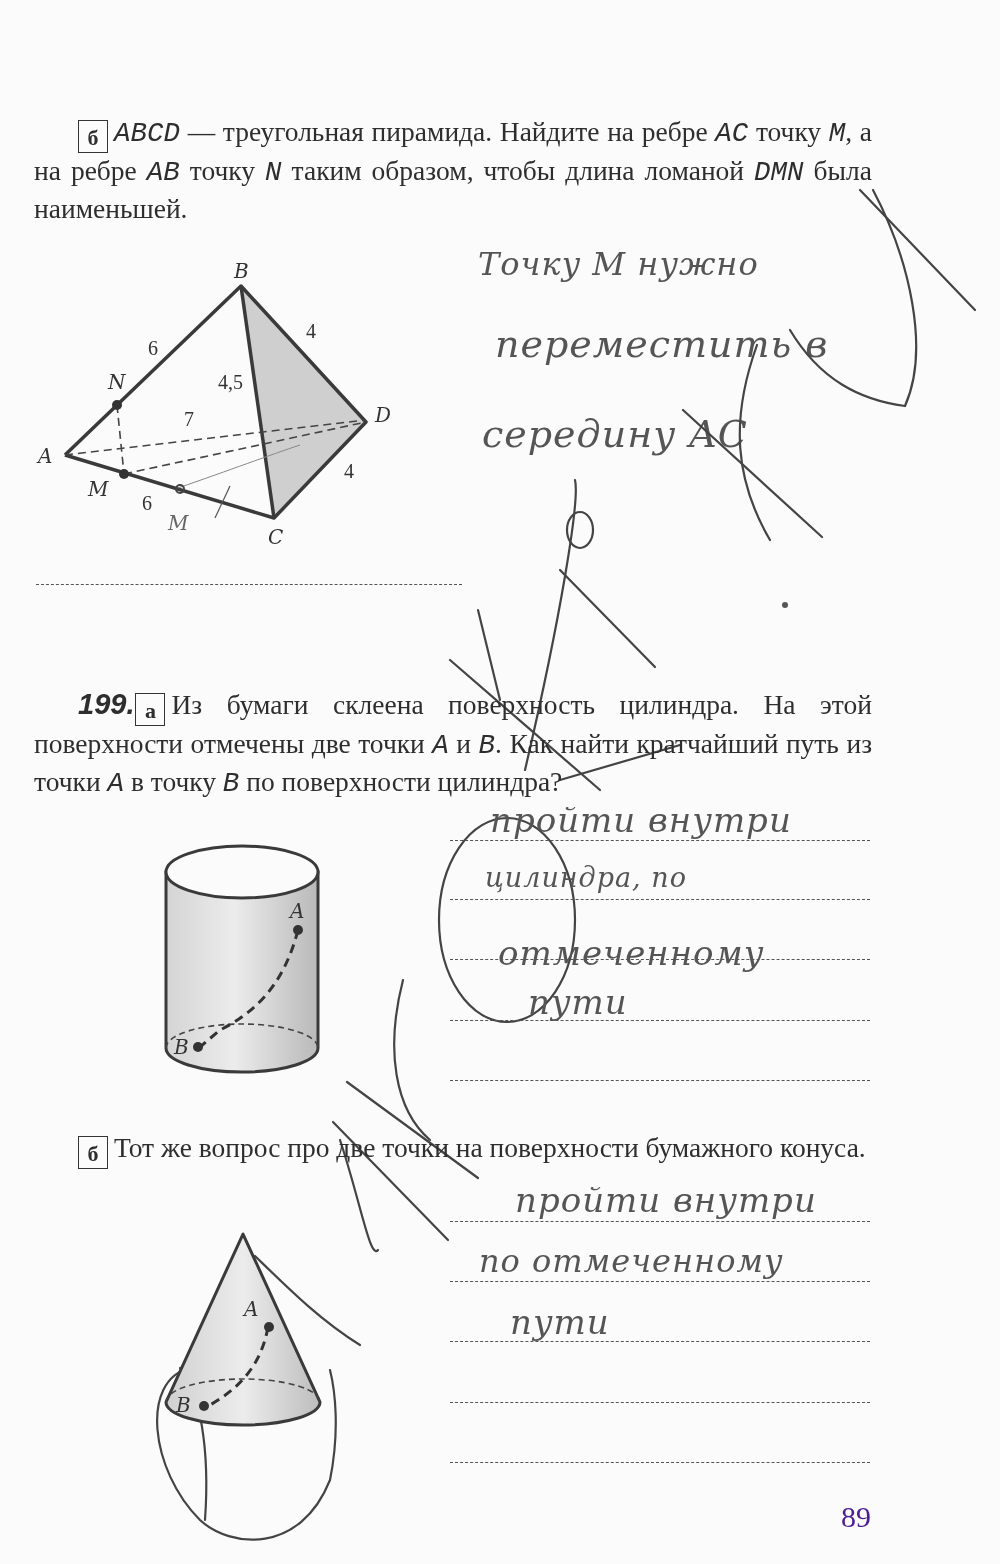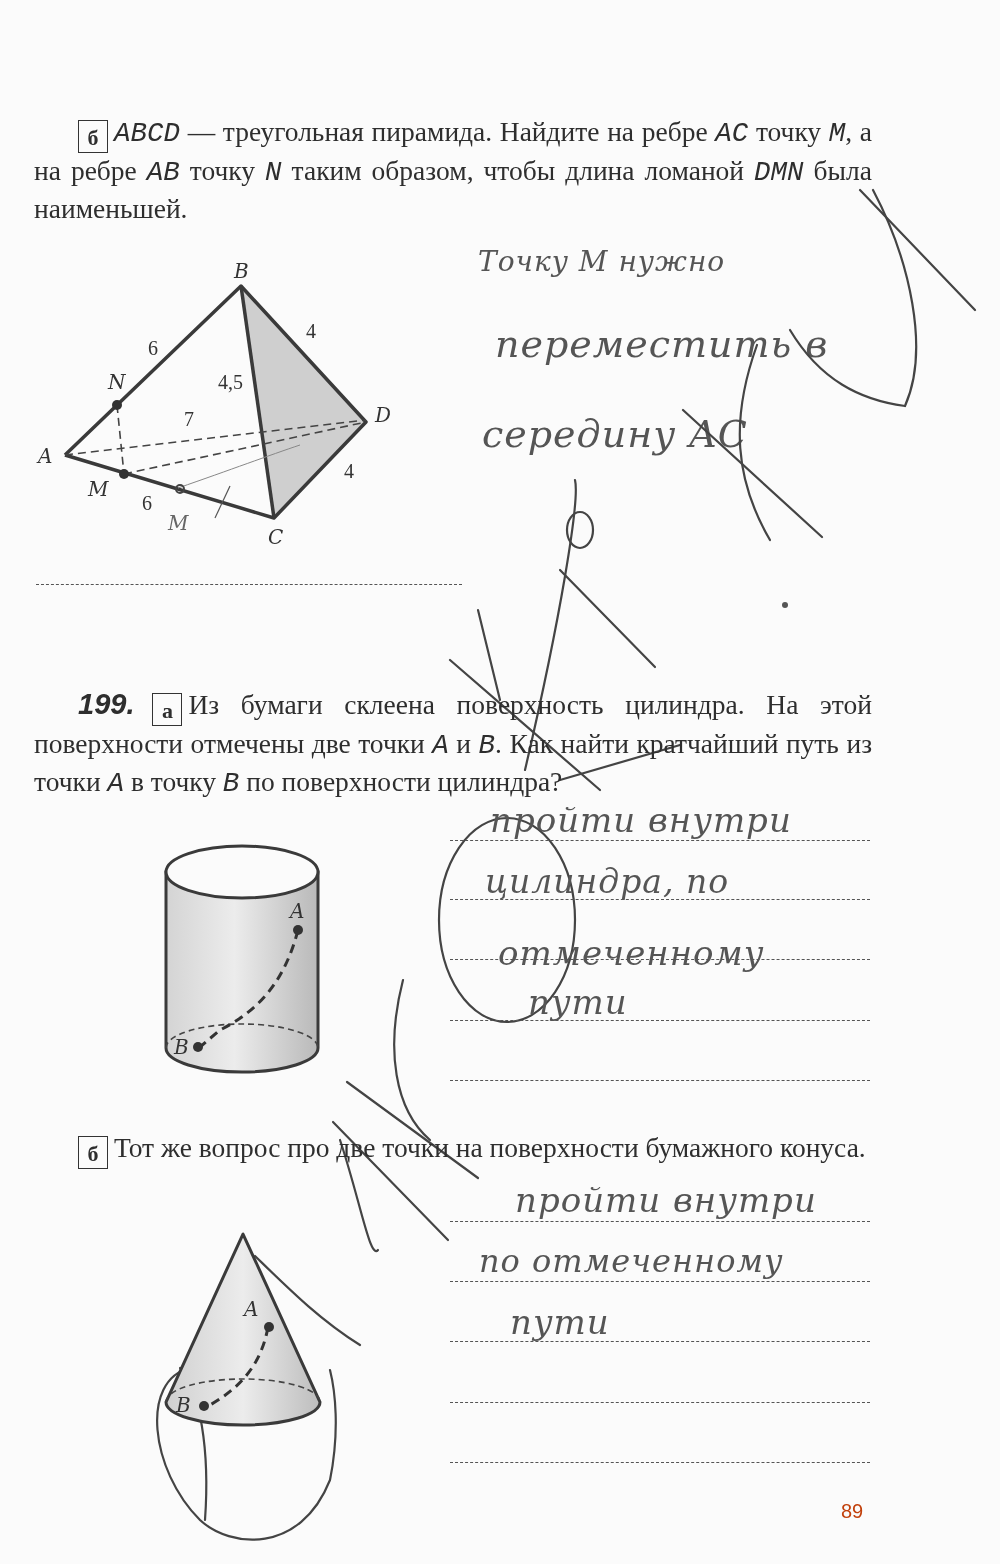--- a/index.html
+++ b/index.html
@@ -10,26 +10,26 @@
   .para {
     position: absolute; left: 34px; width: 838px;
     font-family: "Liberation Serif", "DejaVu Serif", serif;
     font-size: 27.5px; line-height: 36px; color: #2e2e2e; text-align: justify;
   }
   .boxlabel {
     display: inline-block; border: 1.6px solid #333; width: 30px; height: 33px; line-height: 33px;
     text-align: center; font-size: 22px; font-weight: bold; vertical-align: -4px; margin-right: 6px;
     box-sizing: border-box;
   }
-  .num { font-family: "Liberation Sans", "DejaVu Sans", sans-serif; font-weight: bold; font-style: italic; font-size: 29px; margin-right: 18px; }
+  .num { font-family: "Liberation Sans", "DejaVu Sans", sans-serif; font-weight: bold; font-style: italic; font-size: 29px; margin-right: 1px; }
   i.v { font-style: italic; font-family: Liberation Mono, monospace; }
   .dash-line { position: absolute; height: 0; border-top: 1.6px dashed #555; }
   .hw { position: absolute; font-family: "DejaVu Serif", serif; font-style: italic; color: #555; font-weight: normal; letter-spacing: 1px; white-space: nowrap; }
   svg { position: absolute; overflow: visible; }
-  .pagenum { position: absolute; left: 841px; top: 1500px; font-size: 20px; font-family: Liberation Sans, sans-serif; color: #c2410c; }
+  .pagenum { position: absolute; left: 841px; top: 1500px; font-size: 30px; font-family: Liberation Serif, serif; color: #4c1d95; }
 </style>
 </head>
 <body>
 
 <div class="para" style="top:114px;">
   <span style="margin-left:44px" class="boxlabel">б</span><i class="v">ABCD</i><span> — треугольная пирамида. Найдите на ребре </span><i class="v">AC</i><span> точку </span><i class="v">M</i><span>, а на ребре </span><i class="v">AB</i><span> точку </span><i class="v">N</i><span> таким образом, чтобы длина ломаной </span><i class="v">DMN</i><span> была наименьшей.</span>
 </div>
 
 <svg style="left:0;top:0" width="1000" height="1564">
   <polygon points="241,286 366,422 274,518" fill="#cfcfcf"></polygon>
@@ -61,21 +61,21 @@
     <text x="218" y="389">4,5</text>
     <text x="184" y="426">7</text>
     <text x="142" y="510">6</text>
     <text x="344" y="478">4</text>
   </g>
   <text x="168" y="530" font-family="DejaVu Serif, serif" font-style="italic" font-size="20" fill="#666">M</text>
 </svg>
 
 <div class="dash-line" style="left:36px; top:584px; width:426px;"></div>
 
-<div class="hw" style="left:478px; top:245px; font-size:28px;">Точку M нужно</div>
+<div class="hw" style="left:478px; top:245px; font-size:32px;">Точку M нужно</div>
 <div class="hw" style="left:495px; top:322px; font-size:38px;">переместить в</div>
 <div class="hw" style="left:482px; top:412px; font-size:38px;">середину AC</div>
 
 <svg style="left:0;top:0" width="1000" height="1564">
   <g stroke="#444" stroke-width="2.2" fill="none" stroke-linecap="round">
     <path d="M860,190 L975,310"></path>
     <path d="M873,190 C910,260 930,350 905,406"></path>
     <path d="M790,330 C820,380 860,400 905,406"></path>
     <path d="M757,345 C730,420 735,480 770,540"></path>
     <path d="M683,410 L822,537"></path>
@@ -119,21 +119,21 @@
   <text x="174" y="1054" font-family="DejaVu Serif, serif" font-style="italic" font-size="20" fill="#333">B</text>
 </svg>
 
 <div class="dash-line" style="left:450px; top:840px; width:420px;"></div>
 <div class="dash-line" style="left:450px; top:899px; width:420px;"></div>
 <div class="dash-line" style="left:450px; top:959px; width:420px;"></div>
 <div class="dash-line" style="left:450px; top:1020px; width:420px;"></div>
 <div class="dash-line" style="left:450px; top:1080px; width:420px;"></div>
 
 <div class="hw" style="left:490px; top:800px; font-size:34px;">пройти внутри</div>
-<div class="hw" style="left:485px; top:862px; font-size:33px;">цилиндра, по</div>
+<div class="hw" style="left:485px; top:862px; font-size:27px;">цилиндра, по</div>
 <div class="hw" style="left:498px; top:922px; font-size:34px;margin-top:11px;">отмеченному</div>
 <div class="hw" style="left:528px; top:982px; font-size:34px;">пути</div>
 
 <div class="para" style="top:1130px;">
   <span style="margin-left:44px" class="boxlabel">б</span><span>Тот же вопрос про две точки на поверхности бумажного конуса.</span>
 </div>
 
 <svg style="left:0;top:0" width="1000" height="1564">
   <defs>
     <linearGradient id="coneg" x1="0" x2="1" y1="0" y2="0">

